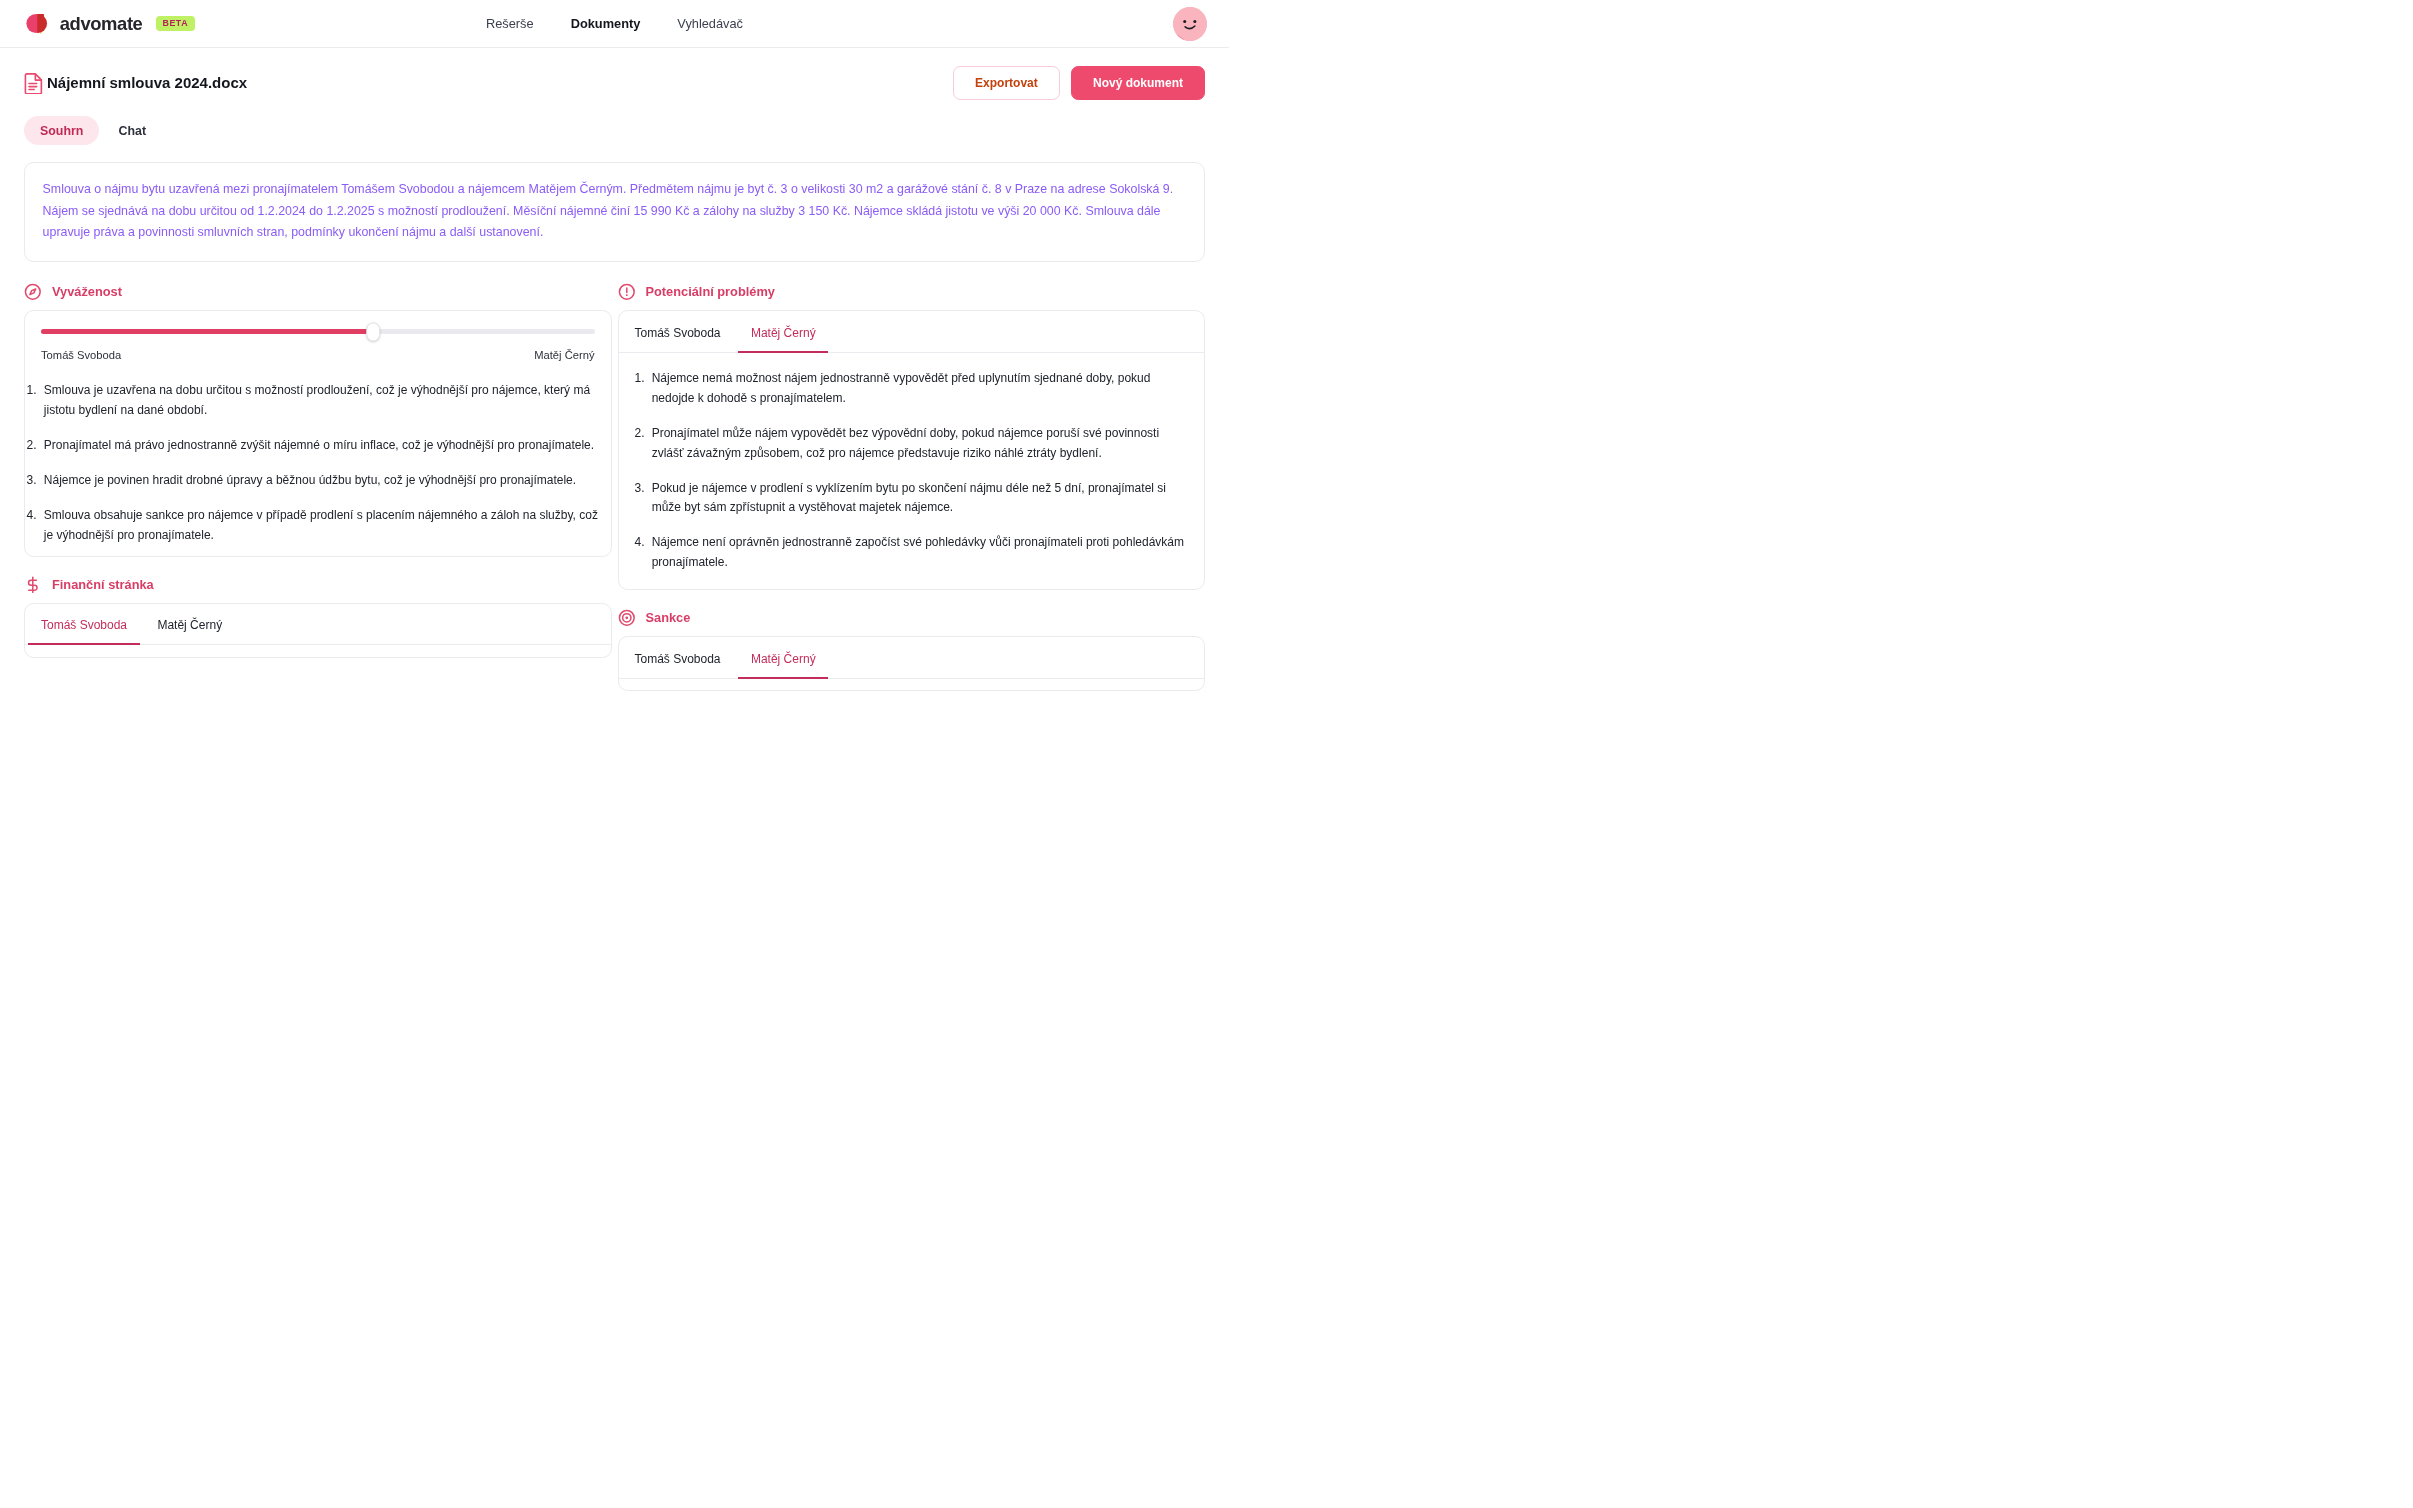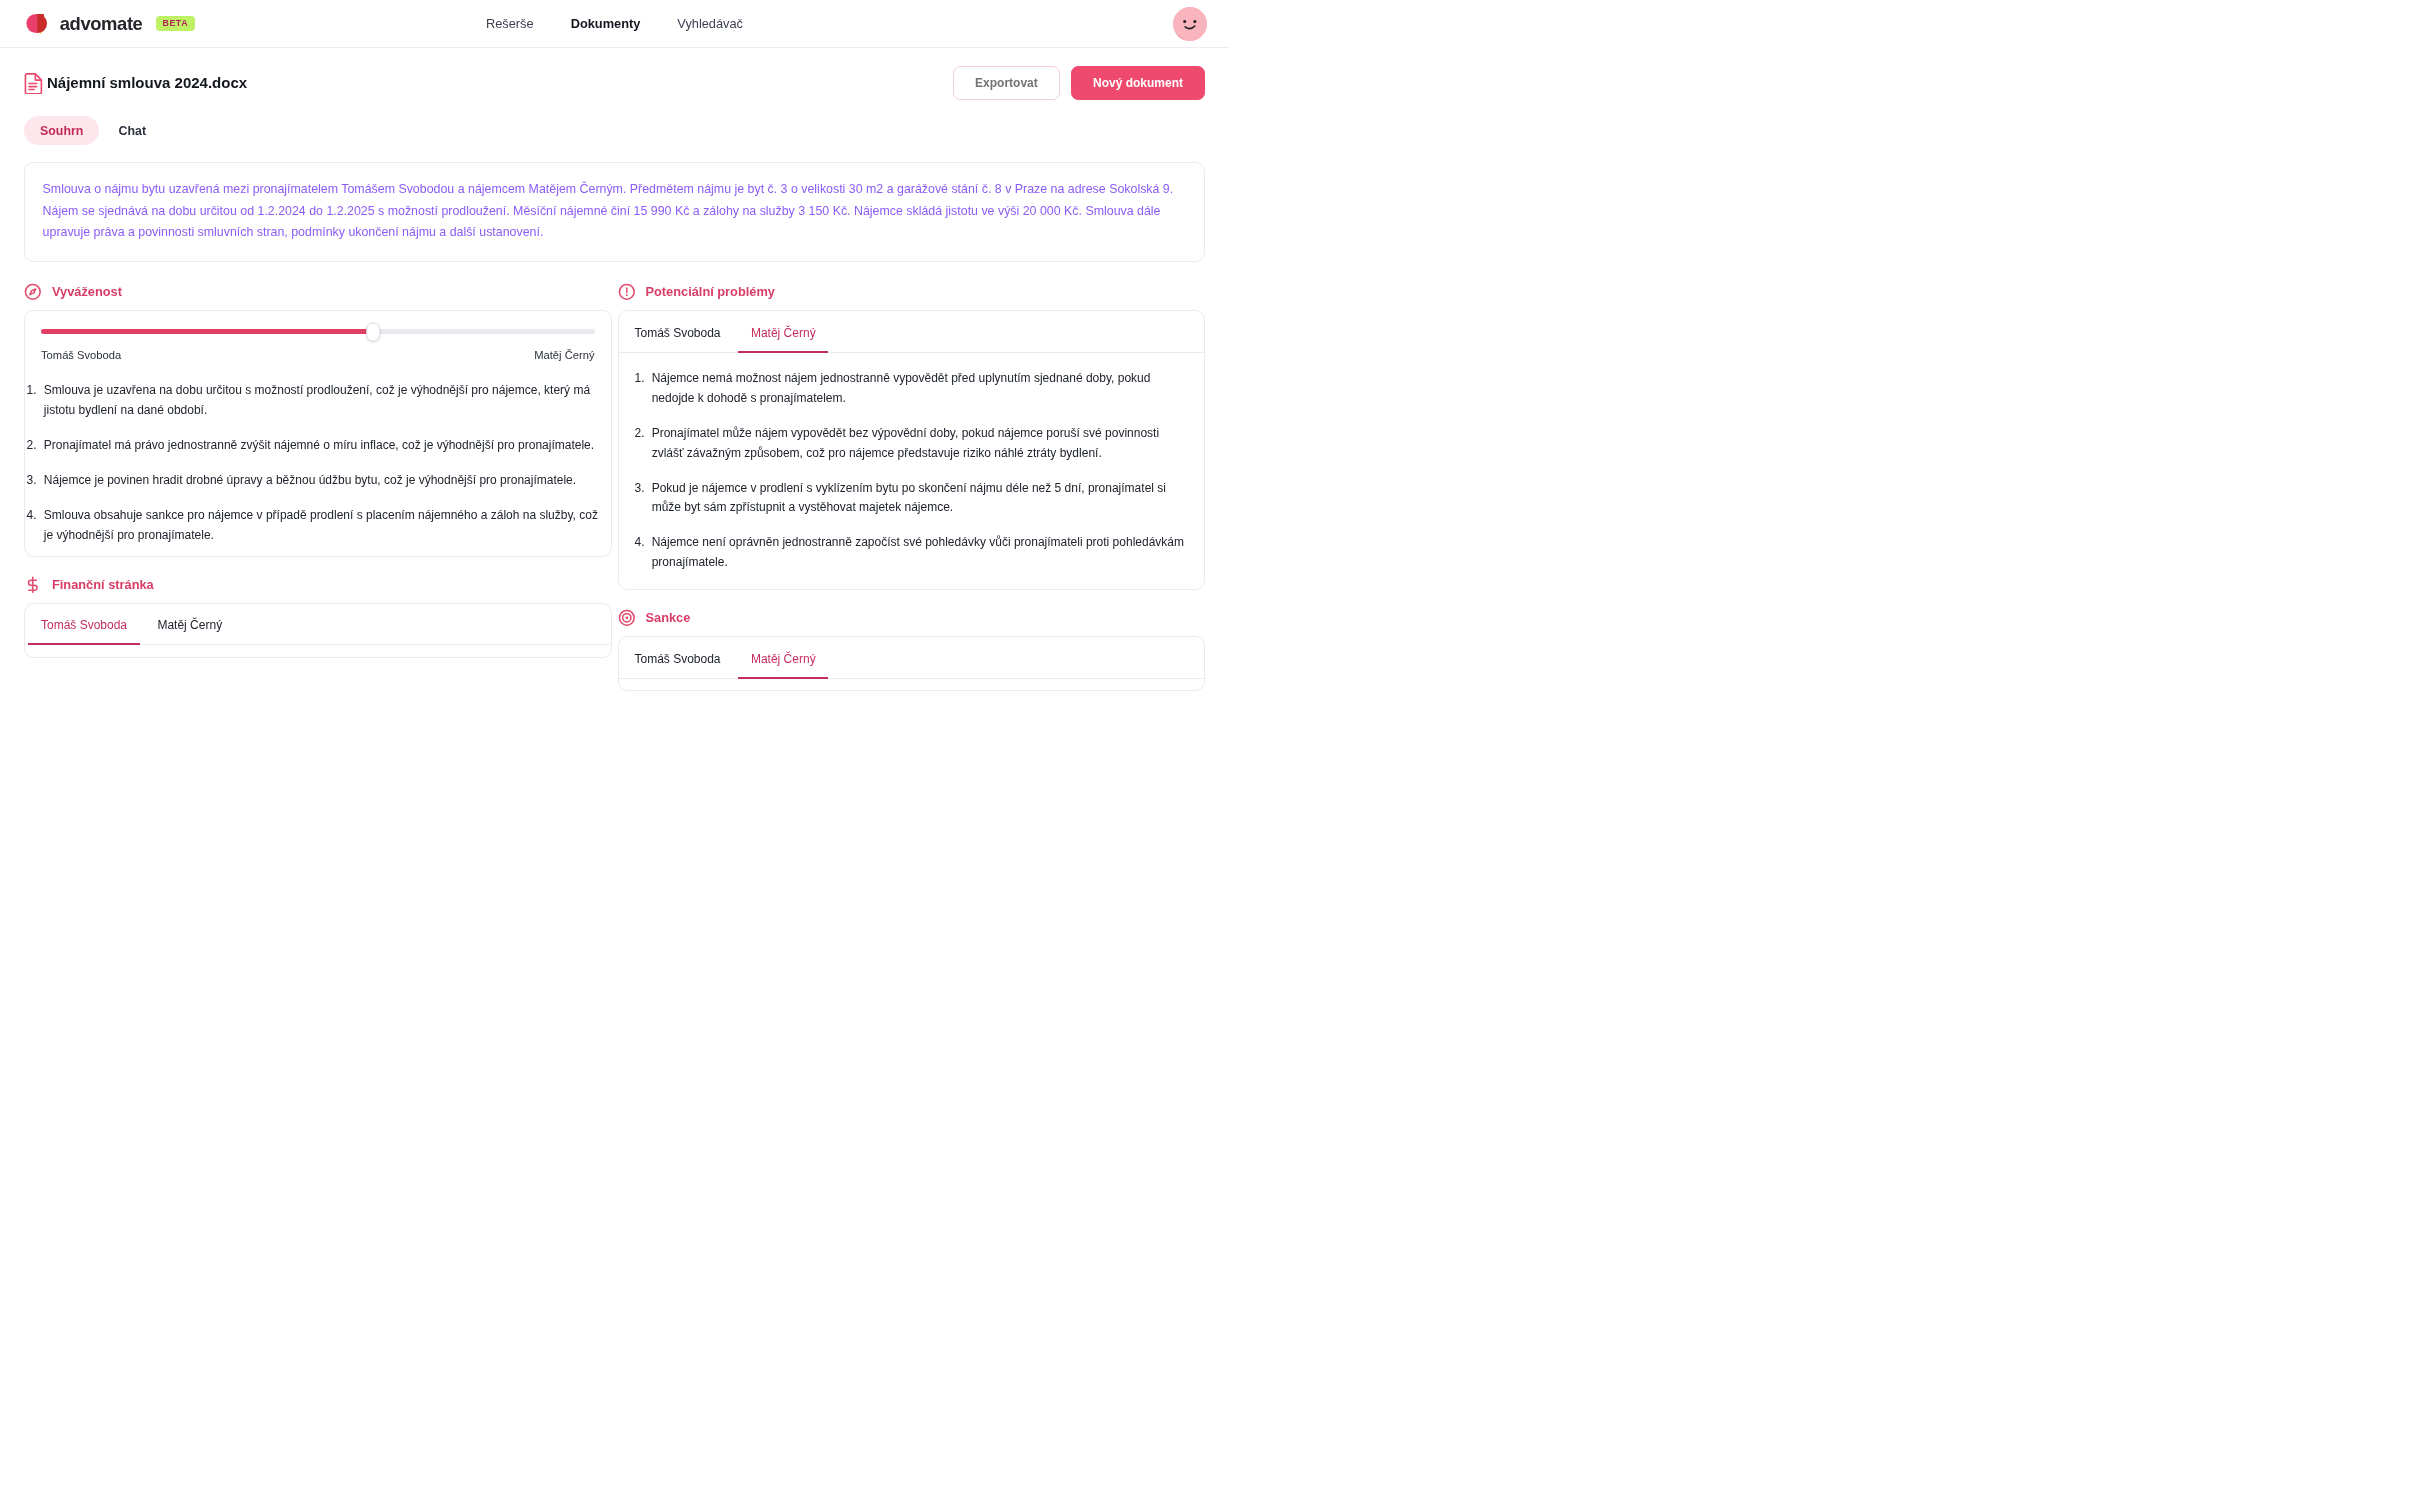--- a/index.html
+++ b/index.html
@@ -98,21 +98,21 @@
     font-weight: 700;
     border-radius: 7.2px;
     padding: 10.4px 21px;
     cursor: pointer;
     white-space: nowrap;
     line-height: 1;
   }
   .btn-outline {
     background: #fff;
     border: 1.2px solid #f6cdd6;
-    color: #737373;
+    color: #c2410c;
   }
   .btn-primary {
     background: #ee4a6e;
     border: 1.2px solid #ee4a6e;
     color: #fff;
   }
 
   
   .seg-tabs { display: flex; gap: 3.2px; align-items: center; margin-bottom: 17.6px; }
   .seg-tab {

